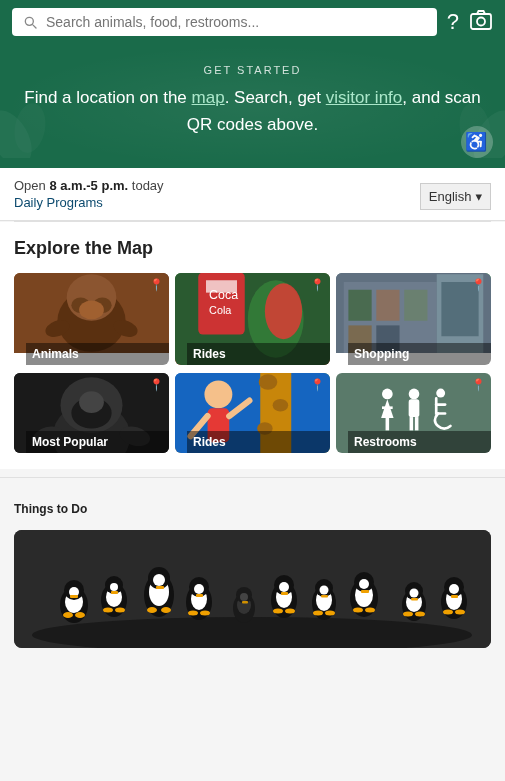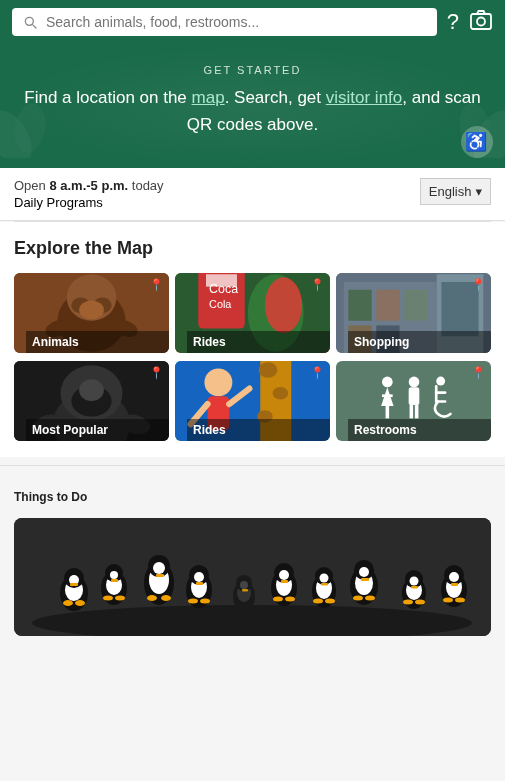--- a/index.html
+++ b/index.html
@@ -112,36 +112,36 @@
       cursor: pointer;
       color: white;
       font-size: 18px;
     }
 
     
     .info-bar {
       background: white;
       padding: 10px 14px;
       display: flex;
-      align-items: flex-start;
+      align-items: flex-end;
       justify-content: space-between;
       border-bottom: 1px solid #e0e0e0;
     }
     .open-info {
       font-size: 13px;
       color: #444;
     }
     .open-info strong {
       font-weight: bold;
       color: #222;
     }
     .daily-programs-link {
       display: block;
       font-size: 13px;
-      color: #000000;
+      color: #0c4a6e;
       text-decoration: none;
       margin-top: 2px;
     }
     .language-select {
       background: #f0f0f0;
       border: 1px solid #ccc;
       border-radius: 0;
       padding: 5px 8px;
       font-size: 13px;
       color: #333;
@@ -317,21 +317,21 @@
 
           <ellipse cx="28" cy="50" rx="8" ry="5" fill="#5a3010" transform="rotate(-20 28 50)"></ellipse>
           <ellipse cx="72" cy="50" rx="8" ry="5" fill="#5a3010" transform="rotate(20 72 50)"></ellipse>
         </svg>
       </div>
       <div class="map-card-label">Animals</div>
       <div class="map-pin" style="position:absolute;top:5px;right:5px;color:white;font-size:12px;">📍</div>
     </div>
 
     <div class="map-card">
-      <div class="map-card-img img-dining" style="height:80px; position:relative;">
+      <div class="map-card-img img-dining" style="height:92px; position:relative;">
         <svg width="100%" height="100%" viewBox="0 0 100 80" preserveAspectRatio="xMidYMid slice">
           <rect width="100" height="80" fill="#2a5a30"></rect>
           <rect x="15" y="10" width="30" height="40" rx="3" fill="#cc3333"></rect>
           <rect x="20" y="15" width="20" height="8" fill="#ffffff" opacity="0.7"></rect>
           <text x="22" y="27" font-size="8" fill="white" font-family="Arial">Coca</text>
           <text x="22" y="37" font-size="7" fill="white" font-family="Arial">Cola</text>
           <ellipse cx="65" cy="40" rx="18" ry="25" fill="#388e3c" opacity="0.6"></ellipse>
           <ellipse cx="70" cy="35" rx="12" ry="18" fill="#e53935" opacity="0.8"></ellipse>
         </svg>
       </div>

